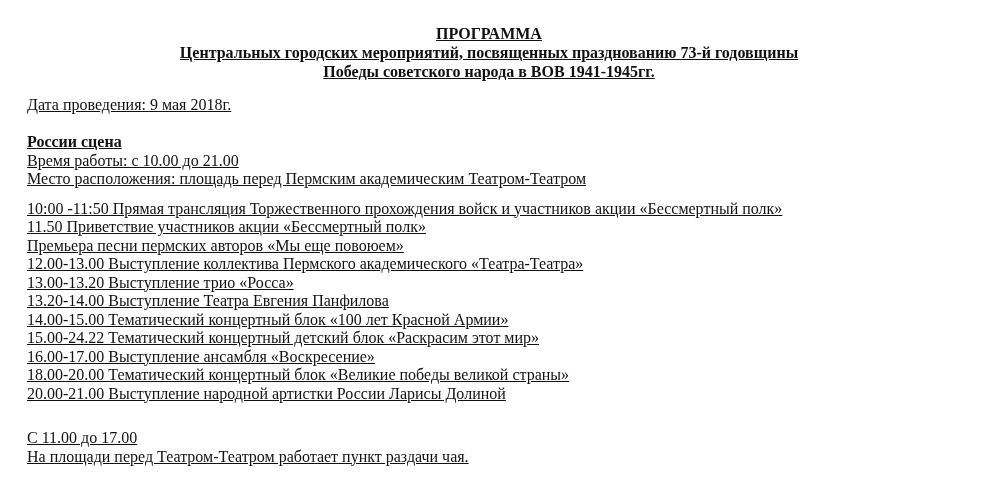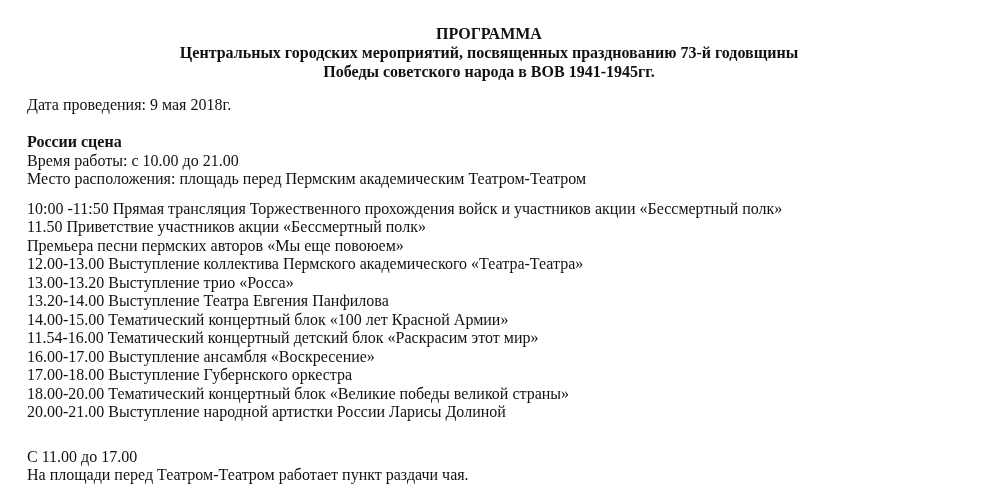--- a/index.html
+++ b/index.html
@@ -15,20 +15,21 @@
     color: #111111;
     -webkit-font-smoothing: antialiased;
   }
   .page {
     box-sizing: border-box;
     width: 981px;
     height: 493px;
     padding: 24px 30px 0 27px;
     font-size: 16px;
     line-height: 18.5px;
+    text-decoration: underline;
   }
   .title-block {
     text-align: center;
     font-weight: bold;
     line-height: 19px;
     margin-bottom: 15px;
   }
   .line {
     white-space: nowrap;
   }
@@ -61,23 +62,22 @@
   <div class="spacer-small"></div>
 
   <div class="schedule-block">
     <div class="line">10:00 -11:50 Прямая трансляция Торжественного прохождения войск и участников акции «Бессмертный полк»</div>
     <div class="line">11.50 Приветствие участников акции «Бессмертный полк»</div>
     <div class="line">Премьера песни пермских авторов «Мы еще повоюем»</div>
     <div class="line">12.00-13.00 Выступление коллектива Пермского академического «Театра-Театра»</div>
     <div class="line">13.00-13.20 Выступление трио «Росса»</div>
     <div class="line">13.20-14.00 Выступление Театра Евгения Панфилова</div>
     <div class="line">14.00-15.00 Тематический концертный блок «100 лет Красной Армии»</div>
-    <div class="line">11.54-16.00 Тематический концертный детский блок «Раскрасим этот мир»</div>
+    <div class="line">15.00-24.22 Тематический концертный детский блок «Раскрасим этот мир»</div>
     <div class="line">16.00-17.00 Выступление ансамбля «Воскресение»</div>
-    <div class="line">17.00-18.00 Выступление Губернского оркестра</div>
     <div class="line">18.00-20.00 Тематический концертный блок «Великие победы великой страны»</div>
     <div class="line">20.00-21.00 Выступление народной артистки России Ларисы Долиной</div>
   </div>
 
   <div class="footer-block">
     <div class="line">С 11.00 до 17.00</div>
     <div class="line">На площади перед Театром-Театром работает пункт раздачи чая.</div>
   </div>
 
 </div>

